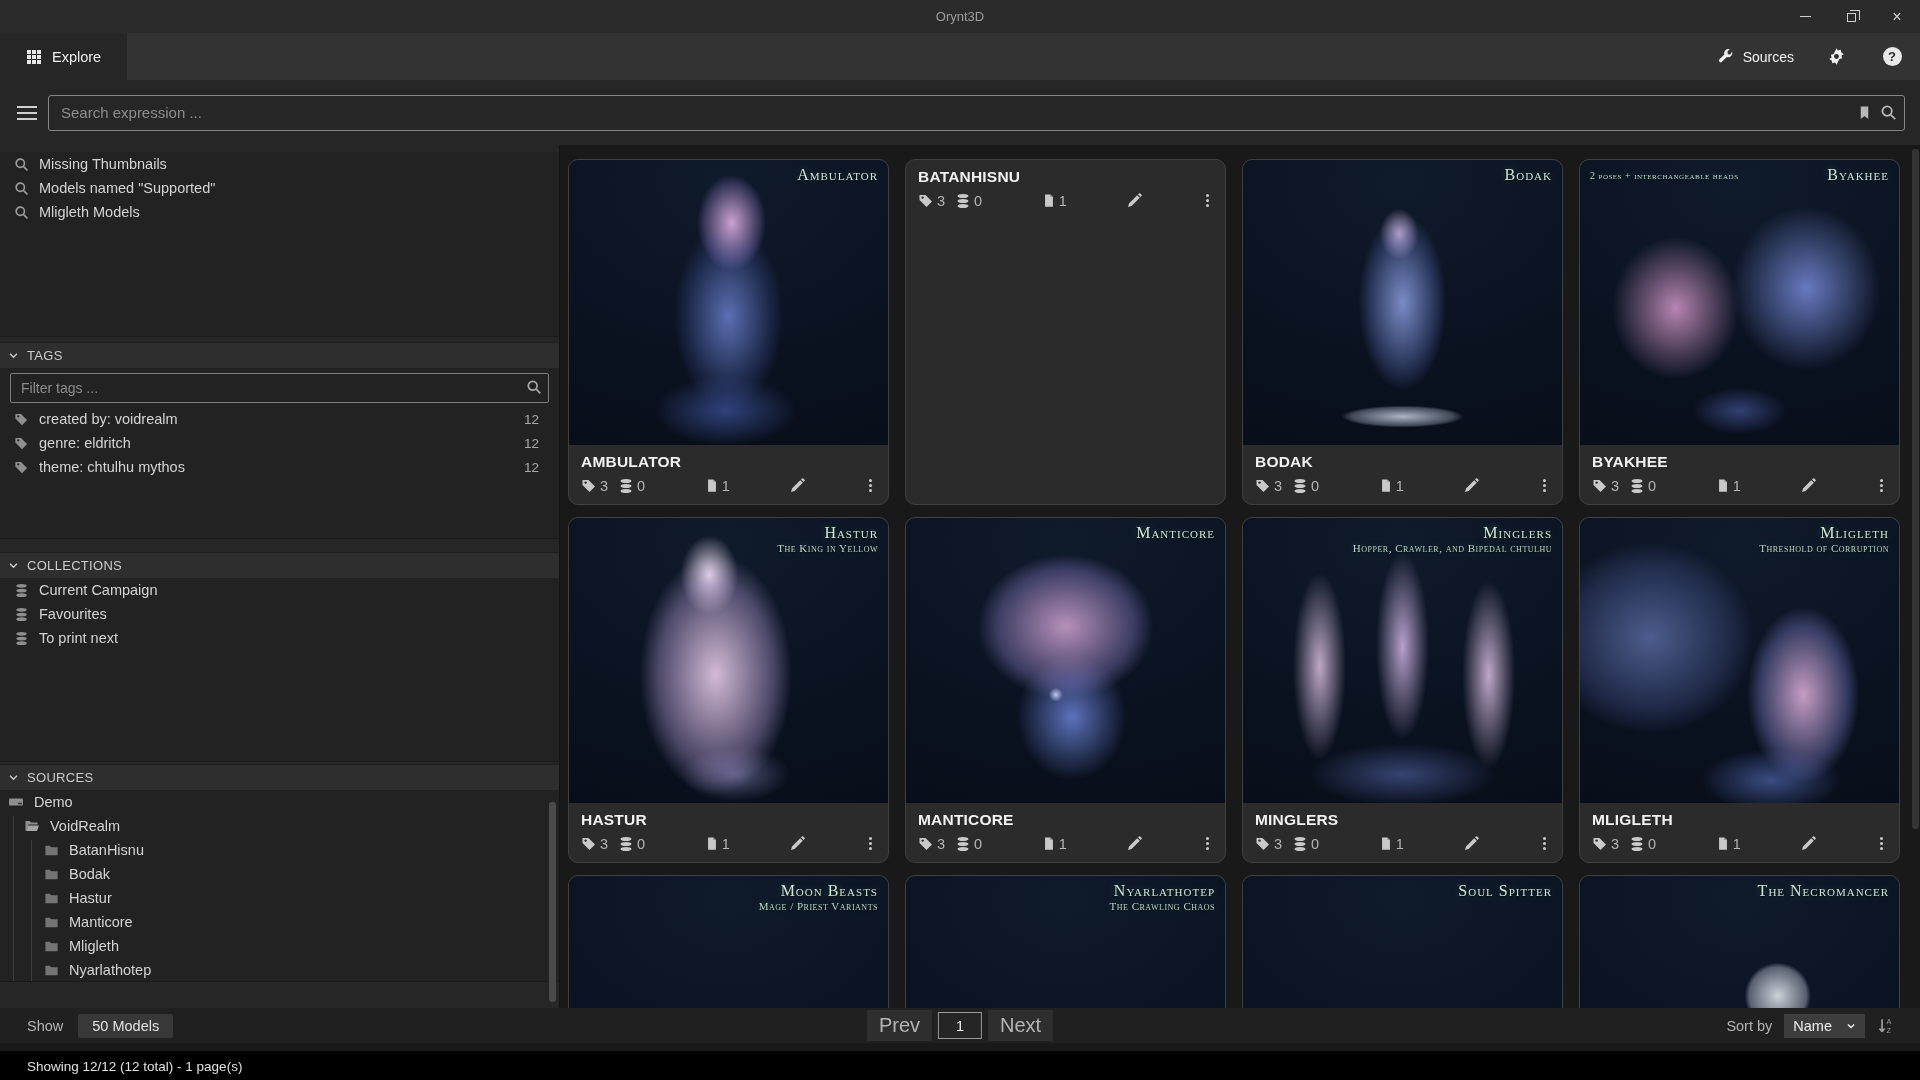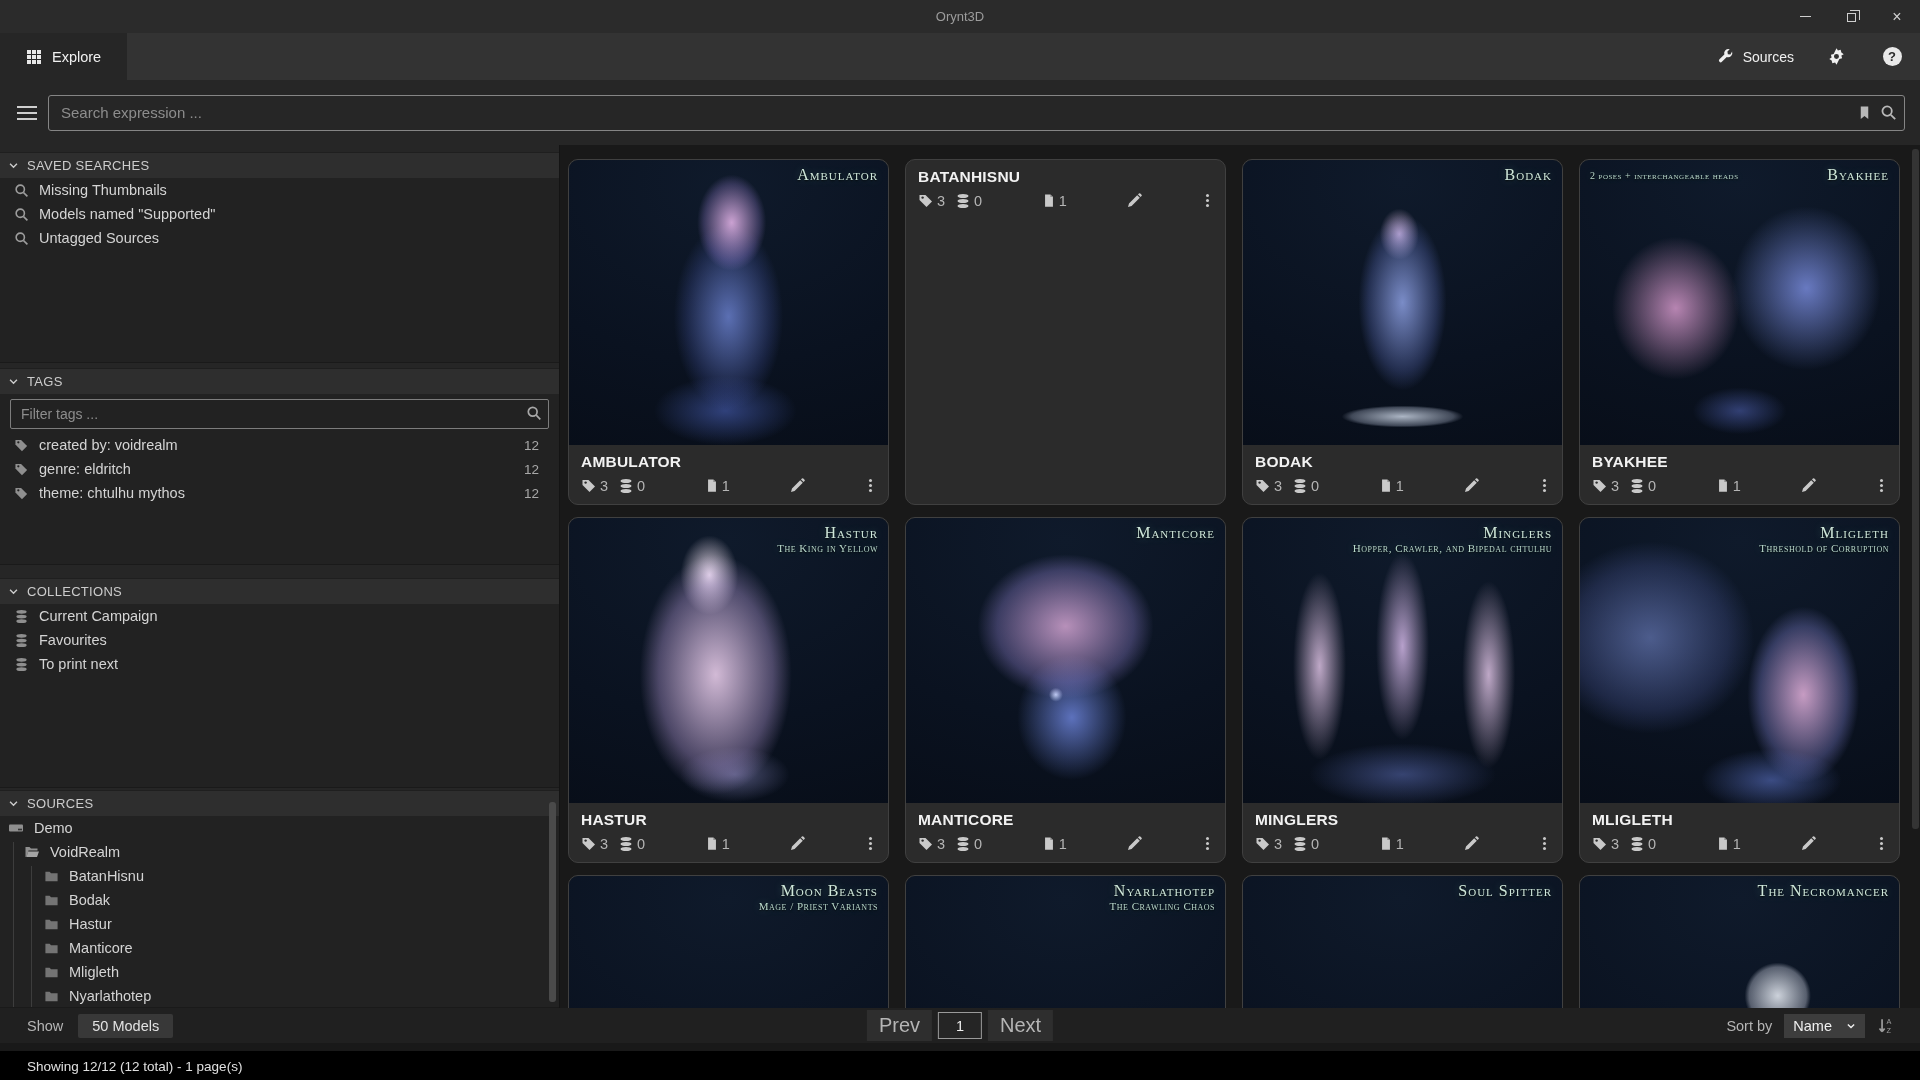--- a/index.html
+++ b/index.html
@@ -247,28 +247,20 @@
             </svg>
         </span>
       </div>
     </div>
   </div>
 
   <div class="main">
 
     <aside class="sidebar">
 
-      <div class="panel-h">
-        <span class="sideicon">
-            <svg width="11" height="11" viewBox="0 0 16 16" fill="none" stroke="#cccccc" stroke-width="2">
-              <path d="M3 5.5l5 5 5-5"></path>
-            </svg>
-          </span>
-        <span>SAVED SEARCHES</span>
-      </div>
       <div class="panel-b b-saved">
         <div class="row">
           <span class="sideicon">
               <svg width="15" height="15" viewBox="0 0 16 16" fill="none" stroke="#9d9d9d" stroke-width="1.7">
                 <circle cx="6.7" cy="6.7" r="4.4"></circle>
                 <line x1="10.2" y1="10.2" x2="14.3" y2="14.3"></line>
               </svg>
             </span>
           <span>Missing Thumbnails</span>
         </div>
@@ -281,21 +273,21 @@
             </span>
           <span>Models named "Supported"</span>
         </div>
         <div class="row">
           <span class="sideicon">
               <svg width="15" height="15" viewBox="0 0 16 16" fill="none" stroke="#9d9d9d" stroke-width="1.7">
                 <circle cx="6.7" cy="6.7" r="4.4"></circle>
                 <line x1="10.2" y1="10.2" x2="14.3" y2="14.3"></line>
               </svg>
             </span>
-          <span>Untagged Sources</span>
+          <span>Mligleth Models</span>
         </div>
       </div>
       <div class="gap5"></div>
 
       <div class="panel-h">
         <span class="sideicon">
             <svg width="11" height="11" viewBox="0 0 16 16" fill="none" stroke="#cccccc" stroke-width="2">
               <path d="M3 5.5l5 5 5-5"></path>
             </svg>
           </span>

